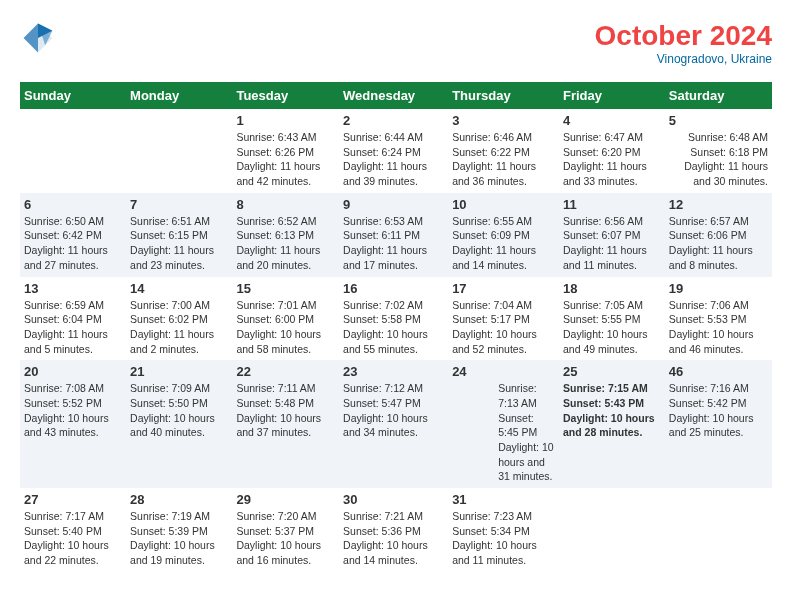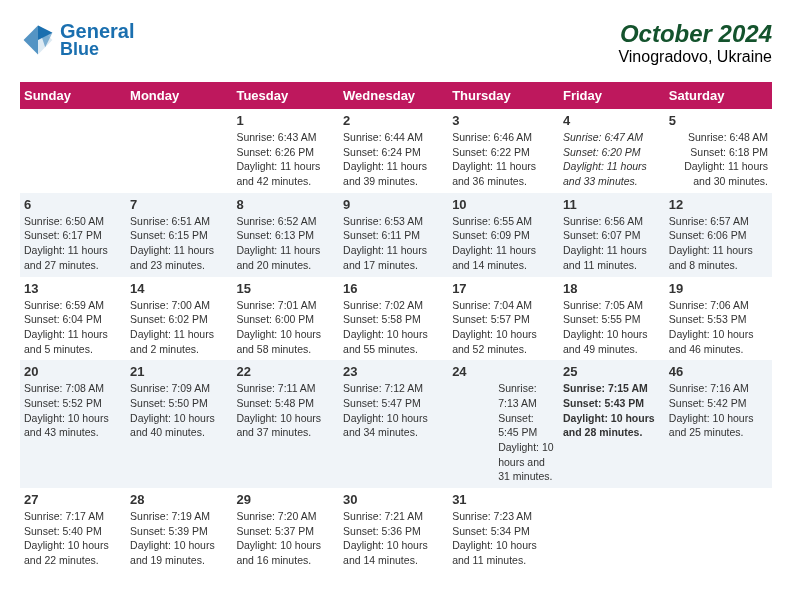--- a/index.html
+++ b/index.html
@@ -22,36 +22,35 @@
     }
     .logo-icon {
       width: 36px;
       height: 36px;
       margin-right: 4px;
     }
     .title-block {
       text-align: right;
     }
     .month-title {
-      font-size: 24px;
+      font-size: 28px;
       font-weight: bold;
-      color: #14532d;
-      font-style: italic;
+      color: #ef4444;
     }
     .subtitle {
-      font-size: 16px;
-      color: #000000;
+      font-size: 12px;
+      color: #0369a1;
     }
     table {
       width: 100%;
       border-collapse: collapse;
       font-size: 11px;
     }
     thead tr {
-      background-color: #be185d;
+      background-color: #15803d;
       color: #fff;
     }
     thead th {
       padding: 6px 4px;
       text-align: left;
       font-size: 13px;
       font-weight: bold;
     }
     tbody tr {
       vertical-align: top;
@@ -84,26 +83,20 @@
 <body>
 
 <div class="header">
   <div class="logo">
     <svg class="logo-icon" viewBox="0 0 40 40">
       <polygon points="20,4 36,20 20,36 4,20" fill="#1a6faf" opacity="0.15"></polygon>
       <polygon points="20,4 36,12 28,28" fill="#1a6faf" opacity="0.5"></polygon>
       <polygon points="4,20 20,4 20,36" fill="#1a6faf" opacity="0.7"></polygon>
       <polygon points="20,4 36,12 20,20" fill="#1a6faf"></polygon>
     </svg>
-    <div>
-      <div style="font-size:20px;font-weight:bold;color:#333;">
-        <span style="color:#1a6faf;">General</span>
-      </div>
-      <div style="font-size:18px;font-weight:bold;color:#1a6faf;margin-top:-4px;">Blue</div>
-    </div>
   </div>
   <div class="title-block">
     <div class="month-title">October 2024</div>
     <div class="subtitle">Vinogradovo, Ukraine</div>
   </div>
 </div>
 
 <table>
   <thead>
     <tr>
@@ -133,36 +126,36 @@
 Daylight: 11 hours and 39 minutes.</div>
         </td>
         <td>
           <span class="day-num">3</span>
           <div class="day-info" style="white-space: pre-line;">Sunrise: 6:46 AM
 Sunset: 6:22 PM
 Daylight: 11 hours and 36 minutes.</div>
         </td>
         <td>
           <span class="day-num">4</span>
-          <div class="day-info" style="white-space: pre-line; font-style: italic;">Sunrise: 6:47 AM
+          <div class="day-info" style="white-space: pre-line;">Sunrise: 6:47 AM
 Sunset: 6:20 PM
 Daylight: 11 hours and 33 minutes.</div>
         </td>
         <td>
           <span class="day-num">5</span>
           <div class="day-info" style="white-space: pre-line; text-align: right;">Sunrise: 6:48 AM
 Sunset: 6:18 PM
 Daylight: 11 hours and 30 minutes.</div>
         </td>
       </tr>
       <tr>
         <td>
           <span class="day-num">6</span>
           <div class="day-info" style="white-space: pre-line;">Sunrise: 6:50 AM
-Sunset: 6:17 PM
+Sunset: 6:42 PM
 Daylight: 11 hours and 27 minutes.</div>
         </td>
         <td>
           <span class="day-num">7</span>
           <div class="day-info" style="white-space: pre-line;">Sunrise: 6:51 AM
 Sunset: 6:15 PM
 Daylight: 11 hours and 23 minutes.</div>
         </td>
         <td>
           <span class="day-num">8</span>
@@ -216,21 +209,21 @@
         </td>
         <td>
           <span class="day-num">16</span>
           <div class="day-info" style="white-space: pre-line;">Sunrise: 7:02 AM
 Sunset: 5:58 PM
 Daylight: 10 hours and 55 minutes.</div>
         </td>
         <td>
           <span class="day-num">17</span>
           <div class="day-info" style="white-space: pre-line;">Sunrise: 7:04 AM
-Sunset: 5:57 PM
+Sunset: 5:17 PM
 Daylight: 10 hours and 52 minutes.</div>
         </td>
         <td>
           <span class="day-num">18</span>
           <div class="day-info" style="white-space: pre-line;">Sunrise: 7:05 AM
 Sunset: 5:55 PM
 Daylight: 10 hours and 49 minutes.</div>
         </td>
         <td>
           <span class="day-num">19</span>

